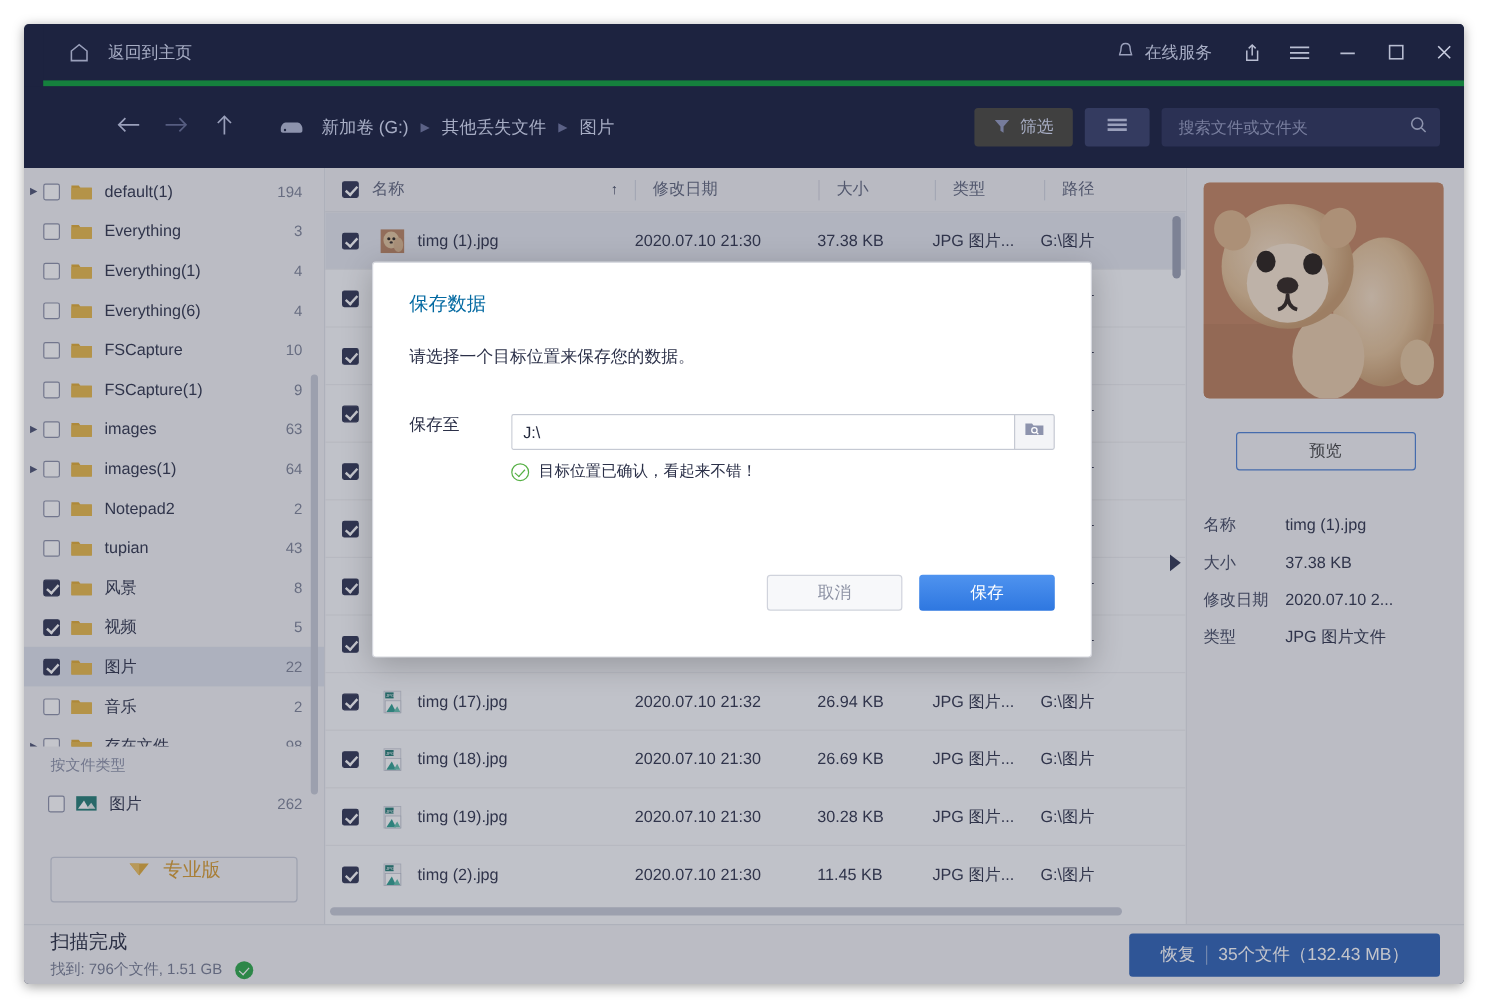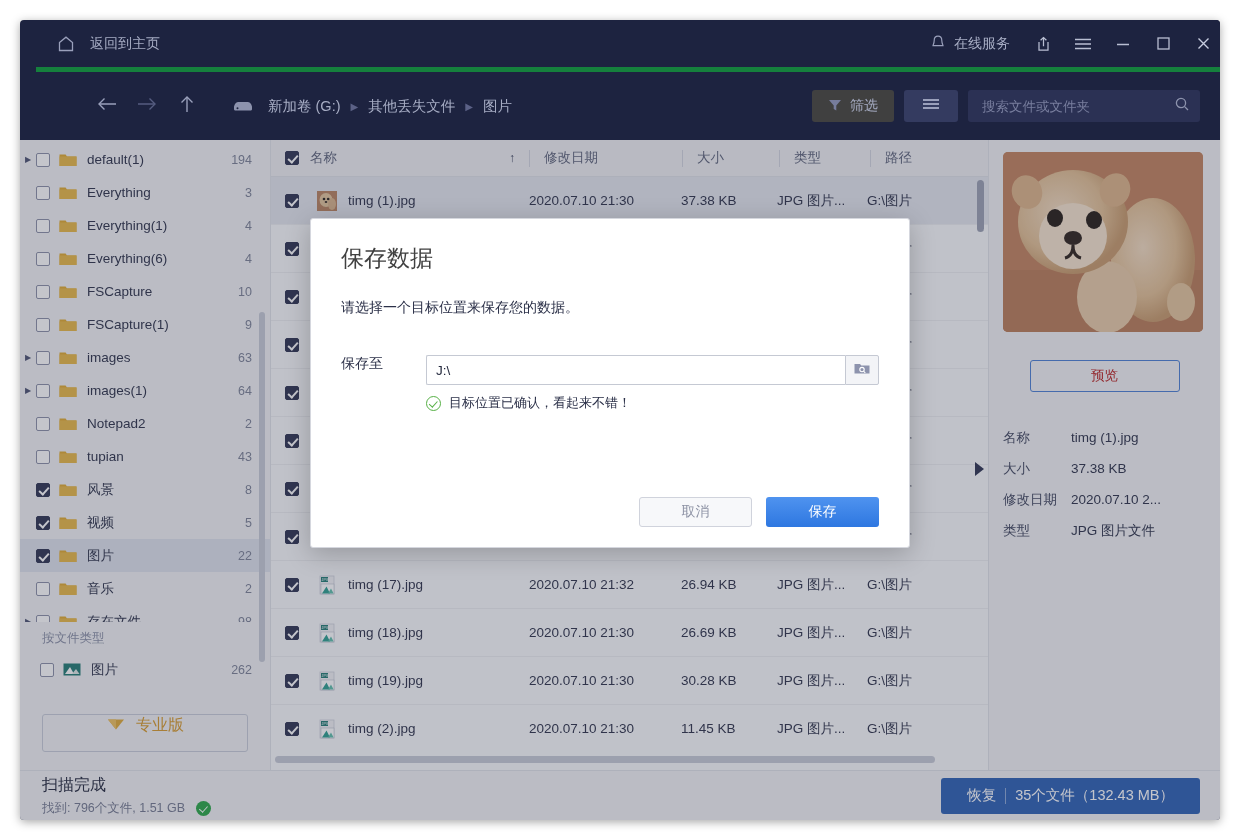--- a/index.html
+++ b/index.html
@@ -160,21 +160,21 @@
   .preview {
     width: 232px; height: 630px; background: #f2f3f5;
     border-left: 1px solid #e0e2e8; padding: 12px 14px 0 14px;
   }
   .thumb-big {
     width: 200px; height: 180px; border-radius: 5px; overflow: hidden;
     background: #c98f68; position: relative;
   }
   .preview-btn {
     margin-top: 28px; width: 150px; height: 32px; margin-left: auto; margin-right: auto;
-    border: 1px solid #4a7fd4; border-radius: 3px; color: #b91c1c; font-size: 13.5px;
+    border: 1px solid #4a7fd4; border-radius: 3px; color: #404040; font-size: 13.5px;
     display: flex; align-items: center; justify-content: center; background: transparent;
   }
   .meta { margin-top: 30px; }
   .meta-row { display: flex; height: 31px; align-items: center; font-size: 13.5px; }
   .meta-k { width: 68px; color: #40465f; }
   .meta-v { color: #2b3048; white-space: nowrap; overflow: hidden; }
 
   
   .footer {
     position: absolute; left: 0; top: 750px; width: 1200px; height: 50px;
@@ -203,21 +203,21 @@
   .scrim {
     position: absolute; left: 0; top: 120px; width: 1200px; height: 680px;
     background: rgba(60,64,82,.30);
   }
   .dialog {
     position: absolute; left: 290px; top: 198px; width: 600px; height: 330px;
     background: #fff; border: 1px solid #d5d7de; border-radius: 3px;
     box-shadow: 0 6px 26px rgba(0,0,0,.22);
     padding: 24px 30px;
   }
-  .dlg-title { font-size: 23px; color: #404040; }
+  .dlg-title { font-size: 16px; color: #0369a1; }
   .dlg-desc { margin-top: 25px; font-size: 14px; color: #2b3048; }
   .dlg-field { margin-top: 38px; display: flex; align-items: flex-start; }
   .dlg-flabel { width: 85px; font-size: 14px; color: #2b3048; }
   .dlg-input-wrap { flex: 1; display: flex; height: 30px; }
   .dlg-input {
     flex: 1; border: 1px solid #c5c9d3; border-right: 0; border-radius: 2px 0 0 2px;
     padding: 0 9px; font-size: 13.5px; color: #23283d; outline: 0;
     font-family: inherit; background: #fff;
   }
   .dlg-browse {
@@ -230,21 +230,21 @@
   }
   .ok-ring {
     width: 15px; height: 15px; border-radius: 50%; border: 1.4px solid #56b045; position: relative;
   }
   .ok-ring::after {
     content: ""; position: absolute; left: 4px; top: 2.6px;
     width: 3.5px; height: 6.5px; border: solid #56b045; border-width: 0 1.5px 1.5px 0;
     transform: rotate(42deg);
   }
   .dlg-actions {
-    position: absolute; right: 30px; bottom: 20px; display: flex; gap: 14px;
+    position: absolute; right: 30px; bottom: 38px; display: flex; gap: 14px;
   }
   .btn-cancel {
     width: 113px; height: 30px; border: 1px solid #d0d3dc; border-radius: 3px;
     background: #f7f8fa; color: #8d92a4; font-size: 14px;
     display: flex; align-items: center; justify-content: center;
   }
   .btn-save {
     width: 113px; height: 30px; border-radius: 3px; color: #fff; font-size: 14px;
     background: linear-gradient(#4f93ef, #2e77e0);
     display: flex; align-items: center; justify-content: center;

